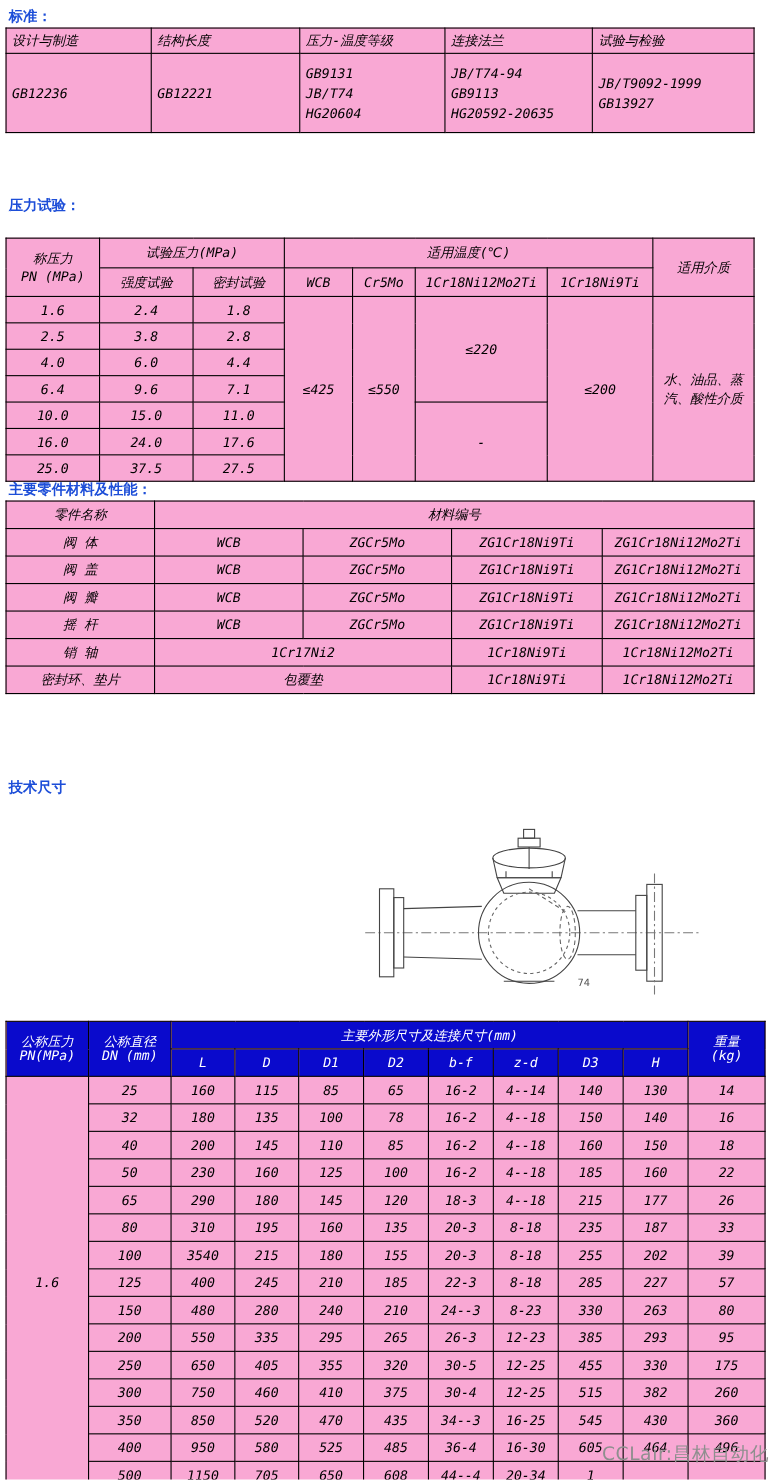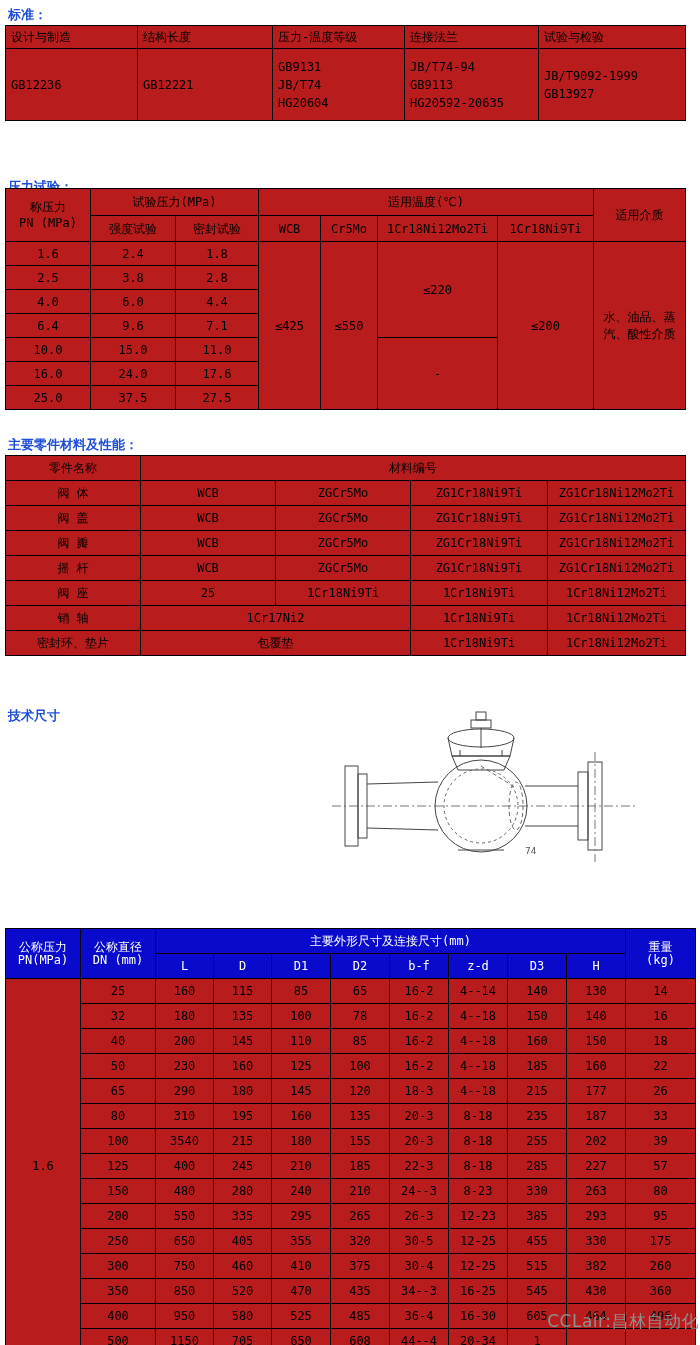--- a/index.html
+++ b/index.html
@@ -18,51 +18,52 @@
   }
   .heading {
     position: absolute; left: 8px;
     font-size: 13px; font-weight: bold; color: #1d4ed8;
     font-family: "DejaVu Sans", sans-serif;
   }
   table {
     border-collapse: collapse;
     table-layout: fixed;
     position: absolute;
-    background: #b91c1c;
+    background: #f9a8d4;
+    font-style: italic;
   }
   td {
     border: 1px solid #000;
     font-size: 12px;
     text-align: center;
     vertical-align: middle;
     padding: 0 2px;
     font-family: "DejaVu Sans Mono", "DejaVu Sans", monospace;
     color: #000;
     overflow: hidden;
     line-height: 16px;
   }
   
   #standards-table { left: 5px; top: 25px; width: 680px; }
   #standards-table td { text-align: left; padding-left: 5px; }
   #standards-table tr.hdr td { height: 22px; }
   #standards-table tr.bodyrow td { height: 71px; }
   #standards-table .line { line-height: 18px; }
   
-  #pressure-table { left: 5px; top: 188px; width: 680px; }
+  #pressure-table { left: 5px; top: 216px; width: 680px; }
   #pressure-table tr.h1 td { height: 26px; }
   #pressure-table tr.h2 td { height: 25px; }
   #pressure-table tr.drow td { height: 23px; }
   #pressure-table .media-cell { line-height: 17px; padding: 0 6px; }
   
   #materials-table { left: 5px; top: 455px; width: 680px; }
   #materials-table td { height: 24px; margin-top: 33px; }
   
   #drawing {
-    position: absolute; left: 330px; top: 704px;
+    position: absolute; left: 330px; top: 746px;
     width: 310px; height: 172px;
   }
   
   #dims-table { left: 5px; top: 928px; width: 690px; }
   #dims-table td { height: 24px; }
   #dims-table tr.blue td {
     background: var(--header-bg);
     color: var(--header-text);
     line-height: 13px;
   }
@@ -232,27 +233,20 @@
     <td>ZGCr5Mo</td>
     <td>ZG1Cr18Ni9Ti</td>
     <td>ZG1Cr18Ni12Mo2Ti</td>
   </tr>
   <tr>
     <td>摇 杆</td>
     <td>WCB</td>
     <td>ZGCr5Mo</td>
     <td>ZG1Cr18Ni9Ti</td>
     <td>ZG1Cr18Ni12Mo2Ti</td>
-  </tr>
-  <tr>
-    <td>阀 座</td>
-    <td>25</td>
-    <td>1Cr18Ni9Ti</td>
-    <td>1Cr18Ni9Ti</td>
-    <td>1Cr18Ni12Mo2Ti</td>
   </tr>
   <tr>
     <td>销 轴</td>
     <td colspan="2">1Cr17Ni2</td>
     <td>1Cr18Ni9Ti</td>
     <td>1Cr18Ni12Mo2Ti</td>
   </tr>
   <tr>
     <td>密封环、垫片</td>
     <td colspan="2">包覆垫</td>

